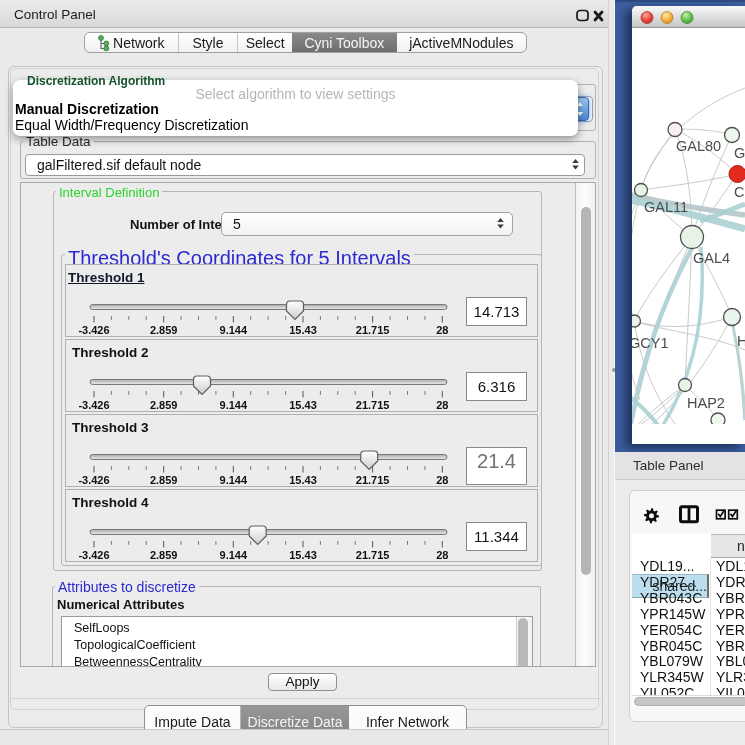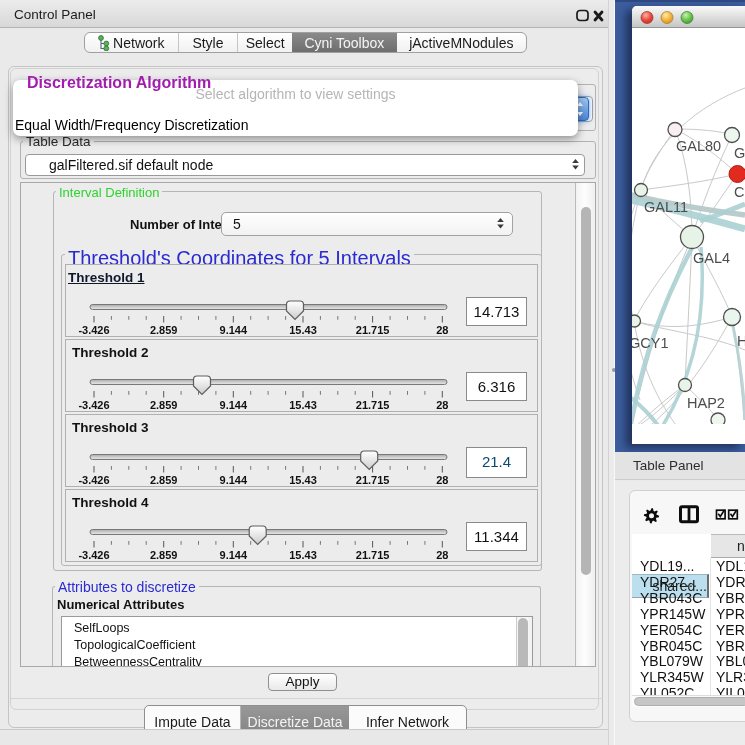--- a/index.html
+++ b/index.html
@@ -38,21 +38,21 @@
 <div class="abs" style="left:20px;top:84px;width:576px;height:47px;border:1px solid #b2b2b2;border-radius:3px;"></div>
 <div class="abs" style="left:28px;top:96px;width:565px;height:26px;background:#fff;border:1px solid #9e9e9e;border-radius:4px;"></div>
 <div class="abs" style="left:571px;top:97px;width:18px;height:24px;border-radius:4px;background:linear-gradient(#9cc5ef,#4a85d4);border:1px solid #3568b4;box-shadow:0 0 5px rgba(90,150,225,.95);"></div>
 <svg class="abs" style="left:573px;top:99px" width="14" height="20" viewBox="0 0 14 20">
  <path d="M7,3 L10,7 L4,7 Z" fill="#fff"></path>
       <path d="M7,17 L10,13 L4,13 Z" fill="#fff"></path>
 </svg>
 
 <div class="abs" style="left:20px;top:141px;width:576px;height:38px;border:1px solid #b2b2b2;border-radius:3px;"></div>
 <div class="abs" style="left:23px;top:134px;font-size:13.5px;color:#2a2a2a;background:#ececec;padding:0 3px;">Table Data</div>
-<div class="abs" style="left:25px;top:154px;width:560px;height:22px;background:#fff;border:1px solid #9a9a9a;border-radius:4px;font-size:14px;color:#111;line-height:20px;padding-left:23px;">galFiltered.sif default node</div>
+<div class="abs" style="left:25px;top:154px;width:560px;height:22px;background:#fff;border:1px solid #9a9a9a;border-radius:4px;font-size:14px;color:#111;line-height:20px;padding-left:11px;">galFiltered.sif default node</div>
 <svg class="abs" style="left:572px;top:159px" width="7" height="11" viewBox="0 0 7 11">
  <path d="M3.5,0 L6.8,4 L0.2,4 Z" fill="#3a3a3a"></path>
       <path d="M0.2,6.6 L6.8,6.6 L3.5,10.6 Z" fill="#3a3a3a"></path>
 </svg>
 
 <div class="abs" style="left:20px;top:182px;width:576px;height:485px;border:1px solid #a8a8a8;background:#ececec;"></div>
 <div class="abs" style="left:575px;top:183px;width:20px;height:483px;background:linear-gradient(90deg,#f2f2f2,#fdfdfd 45%,#efefef);border-left:1px solid #bbb;"></div>
 <div class="abs" style="left:581px;top:207px;width:10px;height:368px;background:#b5b5b5;border-radius:5px;"></div>
 
 <div class="abs" style="left:53px;top:191px;width:489px;height:380px;border:1px solid #b6b6b6;border-radius:3px;"></div>
@@ -196,21 +196,21 @@
       <line x1="359.9" y1="52" x2="359.9" y2="55.8" stroke="#777" stroke-width="1"></line>
       <line x1="377.3" y1="52" x2="377.3" y2="58.5" stroke="#555" stroke-width="1"></line>
  <text x="29.0" y="69.5" font-size="11" font-weight="bold" fill="#111" text-anchor="middle" font-family="Liberation Sans">-3.426</text>
       <text x="98.7" y="69.5" font-size="11" font-weight="bold" fill="#111" text-anchor="middle" font-family="Liberation Sans">2.859</text>
       <text x="168.3" y="69.5" font-size="11" font-weight="bold" fill="#111" text-anchor="middle" font-family="Liberation Sans">9.144</text>
       <text x="238.0" y="69.5" font-size="11" font-weight="bold" fill="#111" text-anchor="middle" font-family="Liberation Sans">15.43</text>
       <text x="307.6" y="69.5" font-size="11" font-weight="bold" fill="#111" text-anchor="middle" font-family="Liberation Sans">21.715</text>
       <text x="377.3" y="69.5" font-size="11" font-weight="bold" fill="#111" text-anchor="middle" font-family="Liberation Sans">28</text>
  <path d="M295.7,47 V40.5 Q295.7,37 299.2,37 H309.2 Q312.7,37 312.7,40.5 V47 L304.2,55.5 Z" fill="url(#thg3)" stroke="#5e5e5e" stroke-width="1.2"></path>
 </svg>
-<div class="abs" style="left:466px;top:447px;width:61px;height:31px;background:#fff;border:1px solid #8a8a8a;font-size:15px;color:#0c4a6e;line-height:27px;text-align:center;">21.4</div>
+<div class="abs" style="left:466px;top:447px;width:61px;height:38px;background:#fff;border:1px solid #8a8a8a;font-size:20px;color:#737373;line-height:27px;text-align:center;">21.4</div>
 
 <div class="abs" style="left:65px;top:489px;width:473px;height:73px;border:1px solid #b0b0b0;"></div>
 <div class="abs" style="left:72px;top:495px;font-size:13.5px;font-weight:bold;color:#111;">Threshold 4</div>
 <svg class="abs" style="left:65px;top:489px" width="473" height="73" viewBox="0 0 473 73">
  <defs>
   <linearGradient id="trk4" x1="0" y1="0" x2="0" y2="1">
    <stop offset="0" stop-color="#a8a8a8"></stop>
           <stop offset="0.5" stop-color="#cccccc"></stop>
           <stop offset="1" stop-color="#e8e8e8"></stop>
   </linearGradient>
@@ -394,17 +394,18 @@
 YER054C
 YBR045C
 YBL079W
 YLR345W
 YIL052C</div>
  <div style="position:absolute;left:0;top:161px;width:113px;height:12px;background:#fbfbfb;border-top:1px solid #ddd;"></div>
  <div style="position:absolute;left:2px;top:163px;width:115px;height:9px;background:#c6c6c6;border:1px solid #aeaeae;border-radius:4.5px;"></div>
 </div>
 
 <div class="abs" style="left:13px;top:80px;width:565px;height:56px;background:#fff;border-radius:7px;box-shadow:0 3px 8px rgba(0,0,0,.4);z-index:50;"></div>
-<div class="abs" style="left:27px;top:74px;font-size:16px;font-weight:bold;color:#a21caf;z-index:51;">Discretization Algorithm</div>
+<div class="abs" style="left:27px;top:74px;font-size:12px;font-weight:bold;color:#14532d;z-index:51;">Discretization Algorithm</div>
 <div class="abs" style="left:13px;top:86px;width:565px;text-align:center;font-size:14px;color:#b5b5b5;z-index:51;">Select algorithm to view settings</div>
+<div class="abs" style="left:15px;top:101px;font-size:14px;font-weight:bold;color:#000;z-index:51;">Manual Discretization</div>
 <div class="abs" style="left:15px;top:117px;font-size:14px;color:#000;z-index:51;">Equal Width/Frequency Discretization</div>
 
 </div>
 
 </body></html>

